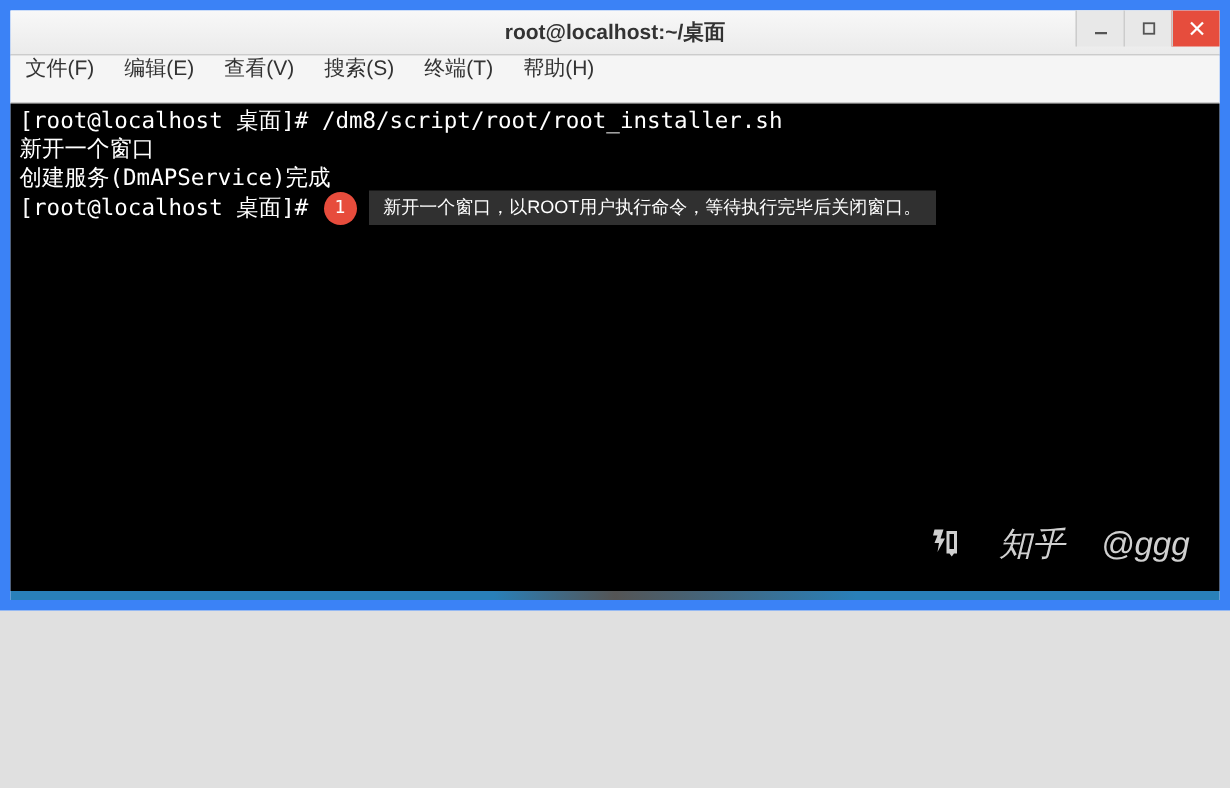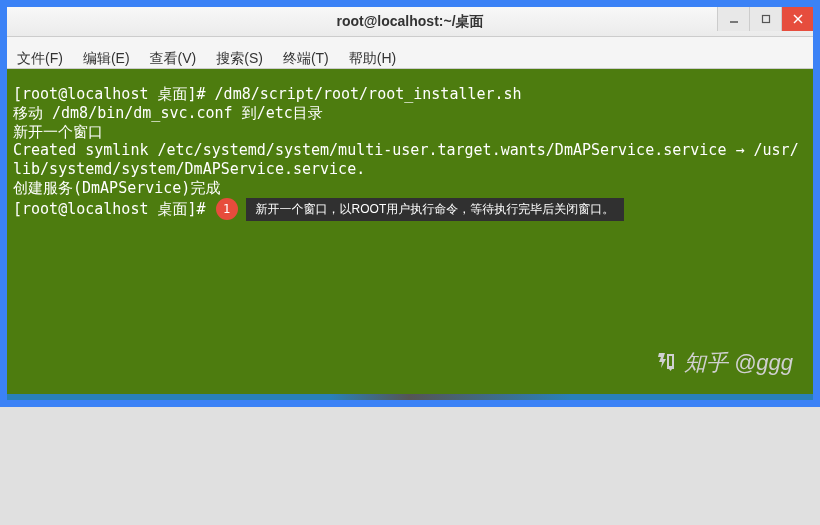--- a/index.html
+++ b/index.html
@@ -78,38 +78,38 @@
     .win-btn svg {
       width: 10px;
       height: 10px;
     }
     
     .menubar {
       height: 32px;
       background: #f5f5f5;
       border-bottom: 1px solid #ccc;
       display: flex;
-      align-items: flex-end;
+      align-items: flex-start;
       padding: 0 10px;
       gap: 20px;
     }
     
     .menu-item {
       font-size: 14px;
       color: #333;
       cursor: pointer;
     }
     
     .terminal-area {
       flex: 1;
-      background: #4d7c0f;
+      background: #000000;
       color: #fff;
       font-family: "DejaVu Sans Mono", "Consolas", monospace;
       font-size: 15px;
-      padding: 16px 6px;
+      padding: 2px 6px;
       line-height: 1.25;
       position: relative;
       overflow-y: auto;
     }
     
     .terminal-area::-webkit-scrollbar {
       width: 14px;
     }
     
     .terminal-area::-webkit-scrollbar-track {
@@ -166,21 +166,21 @@
     .watermark {
       position: absolute;
       right: 20px;
       bottom: 18px;
       font-family: sans-serif;
       font-size: 22px;
       font-style: italic;
       color: #d0d0d0;
       display: flex;
       align-items: center;
-      gap: 6px;
+      gap: 24px;
     }
     
     .zhihu-logo {
       width: 24px;
       height: 24px;
       display: inline-block;
     }
     
     .bottom-border {
       height: 6px;
@@ -218,23 +218,21 @@
     <span class="menu-item">文件(F)</span>
     <span class="menu-item">编辑(E)</span>
     <span class="menu-item">查看(V)</span>
     <span class="menu-item">搜索(S)</span>
     <span class="menu-item">终端(T)</span>
     <span class="menu-item">帮助(H)</span>
   </div>
 
   <div class="terminal-area">
     <div class="term-line"><span class="prompt">[root@localhost 桌面]# </span><span class="cmd">/dm8/script/root/root_installer.sh</span></div>
-    <div class="term-line">移动 /dm8/bin/dm_svc.conf 到/etc目录</div>
     <div class="term-line">新开一个窗口</div>
-    <div class="term-line">Created symlink /etc/systemd/system/multi-user.target.wants/DmAPService.service → /usr/lib/systemd/system/DmAPService.service.</div>
     <div class="term-line">创建服务(DmAPService)完成</div>
     <div class="prompt-line">
       <span class="prompt">[root@localhost 桌面]# </span>
       <span class="badge-circle">1</span>
       <span class="annotation">新开一个窗口，以ROOT用户执行命令，等待执行完毕后关闭窗口。</span>
     </div>
 
     <div class="watermark">
       <span class="zhihu-logo">
         <svg viewBox="0 0 24 24" fill="#d0d0d0">

